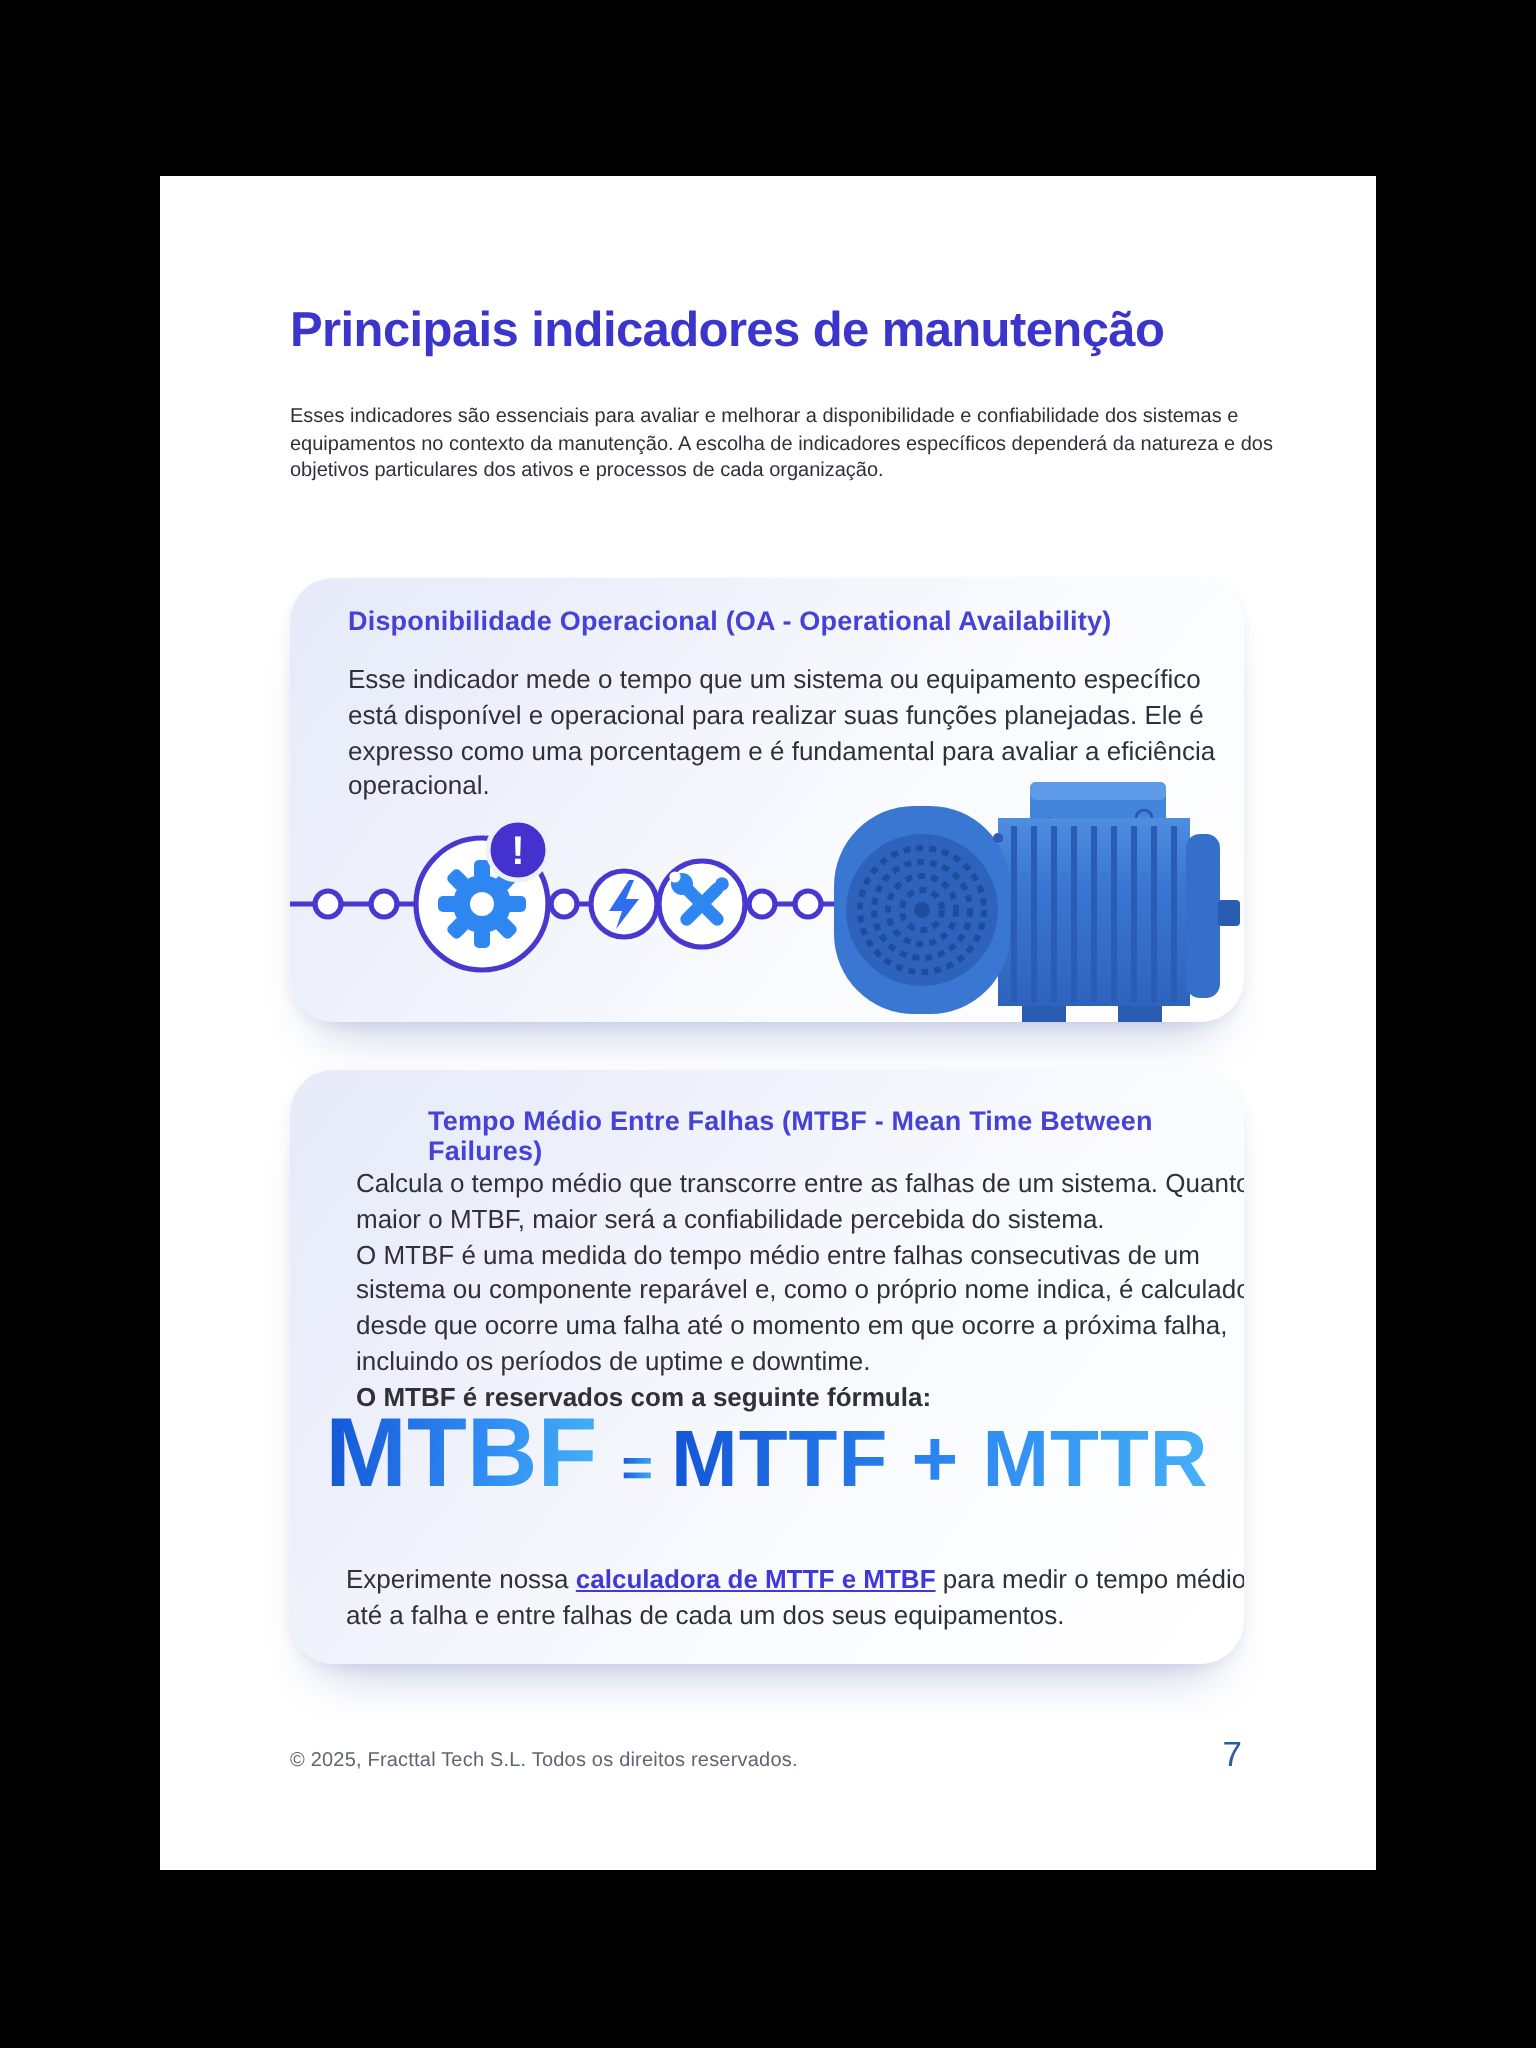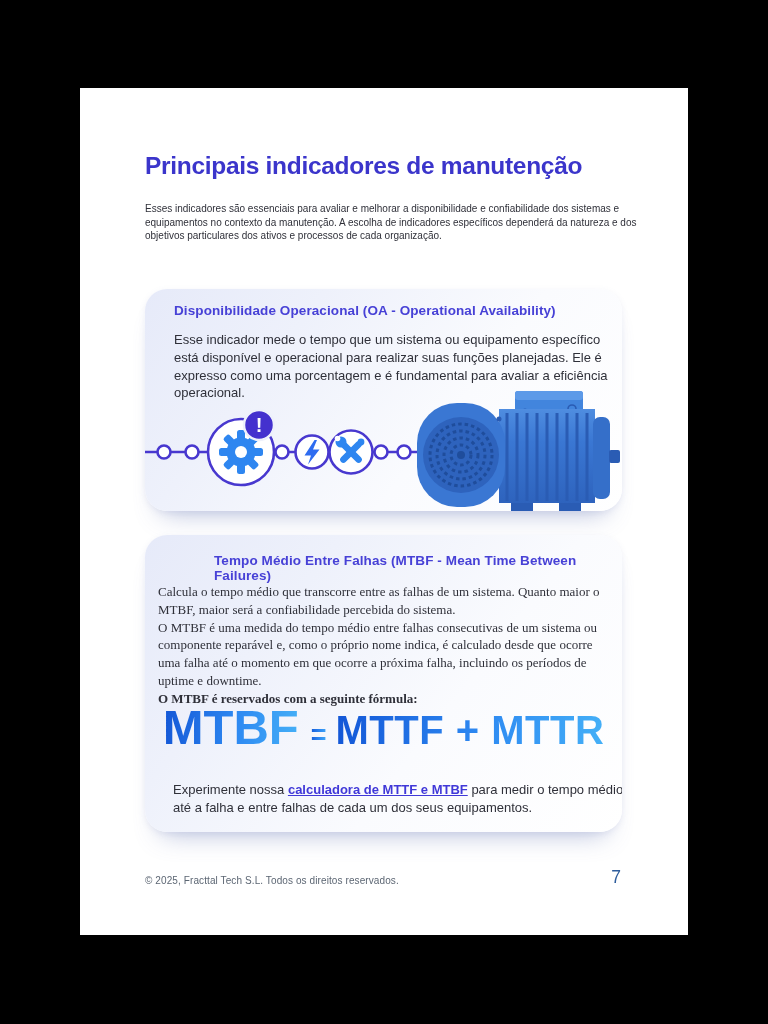--- a/index.html
+++ b/index.html
@@ -29,21 +29,21 @@
   .card-1 { top:201px; height:222px; overflow:hidden; }
   .card-2 { top:447px; height:297px; overflow:hidden; }
   .card-heading {
     position:absolute; left:29px; right:20px; font-size:13.5px; font-weight:700;
     color:#4741d6; letter-spacing:0.1px;
   }
   .card-1 .card-heading { top:14px; }
   .card-2 .card-heading { top:18px;margin-left:40px; }
   .card-body { font-size:13px; line-height:1.37; color:#2f3039; }
   .card-1-body { position:absolute; left:29px; top:42px; width:436px; }
-  .card-2-text { position:absolute; left:13px; top:48px; width:450px;font-family:Liberation Serif, serif; }
+  .card-2-text { position:absolute; left:33px; top:48px; width:450px; }
   .bold-line { font-weight:700; }
   .timeline-svg { position:absolute; left:0; top:119px; width:300px; height:84px; }
   .motor-svg { position:absolute; right:1px; top:100px; width:206px; height:122px; }
   .formula {
     position:absolute; left:0; right:0; top:164px; text-align:center;
     white-space:nowrap; font-weight:800;
   }
   .grad-text {
     color:#1e78ea;
     background:linear-gradient(95deg, #1356d6 0%, #2e8af2 55%, #45b0f7 100%);

